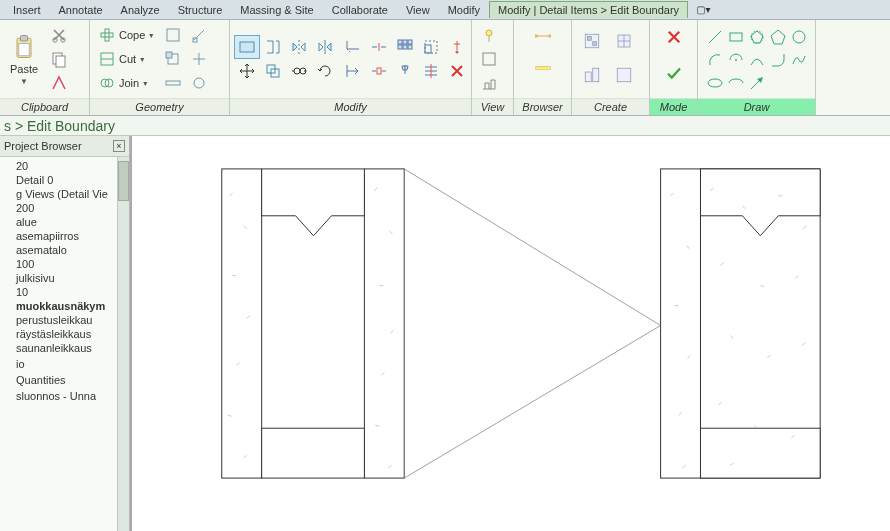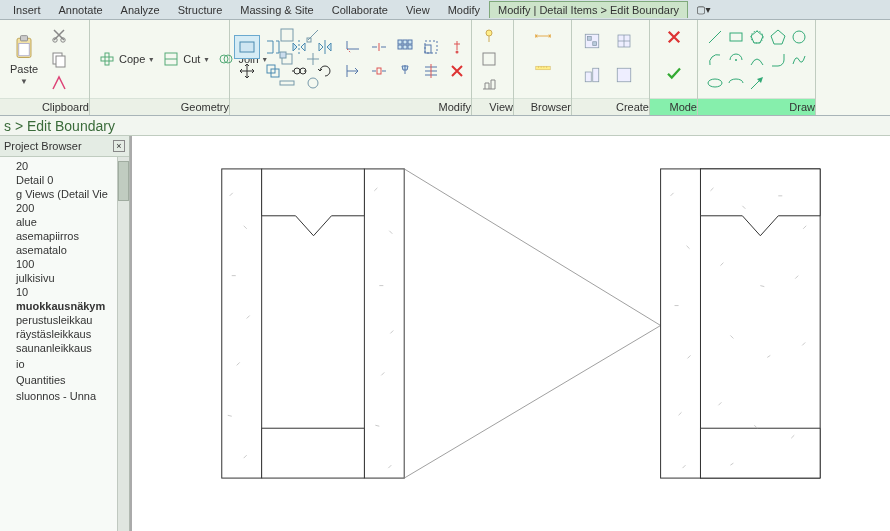--- a/index.html
+++ b/index.html
@@ -8,39 +8,39 @@
   
   .ribbon-tabs { display: flex; align-items: center; height: 20px; background: #d8e2e6; border-bottom: 1px solid #a8b4b8; padding-left: 4px; }
   .tab { padding: 2px 8px; cursor: pointer; border: 1px solid transparent; white-space: nowrap; }
   .tab.active { background: #cde4ca; border: 1px solid #7fa97b; border-bottom: none; }
   .tab-extra { margin-left: 8px; font-size: 10px; }
 
   
   .ribbon { display: flex; height: 96px; background: #f4f8f0; border-bottom: 1px solid #a8b4b8; }
   .panel { display: flex; flex-direction: column; border-right: 1px solid #c0ccc0; }
   .panel-body { flex: 1; display: flex; align-items: center; padding: 2px 4px; gap: 2px; }
-  .panel-label { text-align: right; font-size: 11px; background: #ebf1e7; padding: 2px 0; border-top: 1px solid #d8e2d8; color: #333; }
+  .panel-label { text-align: center; font-size: 11px; background: #ebf1e7; padding: 2px 0; border-top: 1px solid #d8e2d8; color: #333; font-style: italic; }
   .panel-label.hl { background: #86efac; }
 
   
   .bigbtn { display: flex; flex-direction: column; align-items: center; justify-content: center; width: 40px; height: 72px; border: 1px solid transparent; cursor: pointer; gap: 2px; }
   .icon32 { width: 28px; height: 28px; display: flex; align-items: center; justify-content: center; }
   .drop { font-size: 8px; color: #555; }
 
   
   .grid { display: grid; grid-template-columns: repeat(3, 26px); grid-auto-rows: 24px; gap: 0; }
   .grid.g4 { grid-template-columns: repeat(4, 26px); }
   .grid.g5 { grid-template-columns: repeat(5, 26px); }
   .grid.g2 { grid-template-columns: repeat(2, 26px); }
   .sbtn { width: 26px; height: 24px; display: flex; align-items: center; justify-content: center; border: 1px solid transparent; cursor: pointer; }
   .sbtn.selected { background: #d6ecf5; border-color: #6aa9cf; }
   .sbtn svg { width: 18px; height: 18px; }
 
   
-  .menucol { display: flex; flex-direction: row; gap: 0; }
+  .menucol { display: flex; flex-direction: column; gap: 0; }
   .menuitem { display: flex; align-items: center; height: 24px; padding: 0 4px; gap: 4px; cursor: pointer; border: 1px solid transparent; font-size: 11px; color: #333; }
   .menuitem .micon { width: 16px; height: 16px; }
 
   
   .crumb { height: 20px; background: #f2f6f0; border-bottom: 1px solid #c0ccc0; display: flex; align-items: center; padding-left: 4px; font-size: 14px; color: #3a6b3a; }
 
   
   .workspace { display: flex; height: calc(531px - 20px - 96px - 20px); }
 
   

